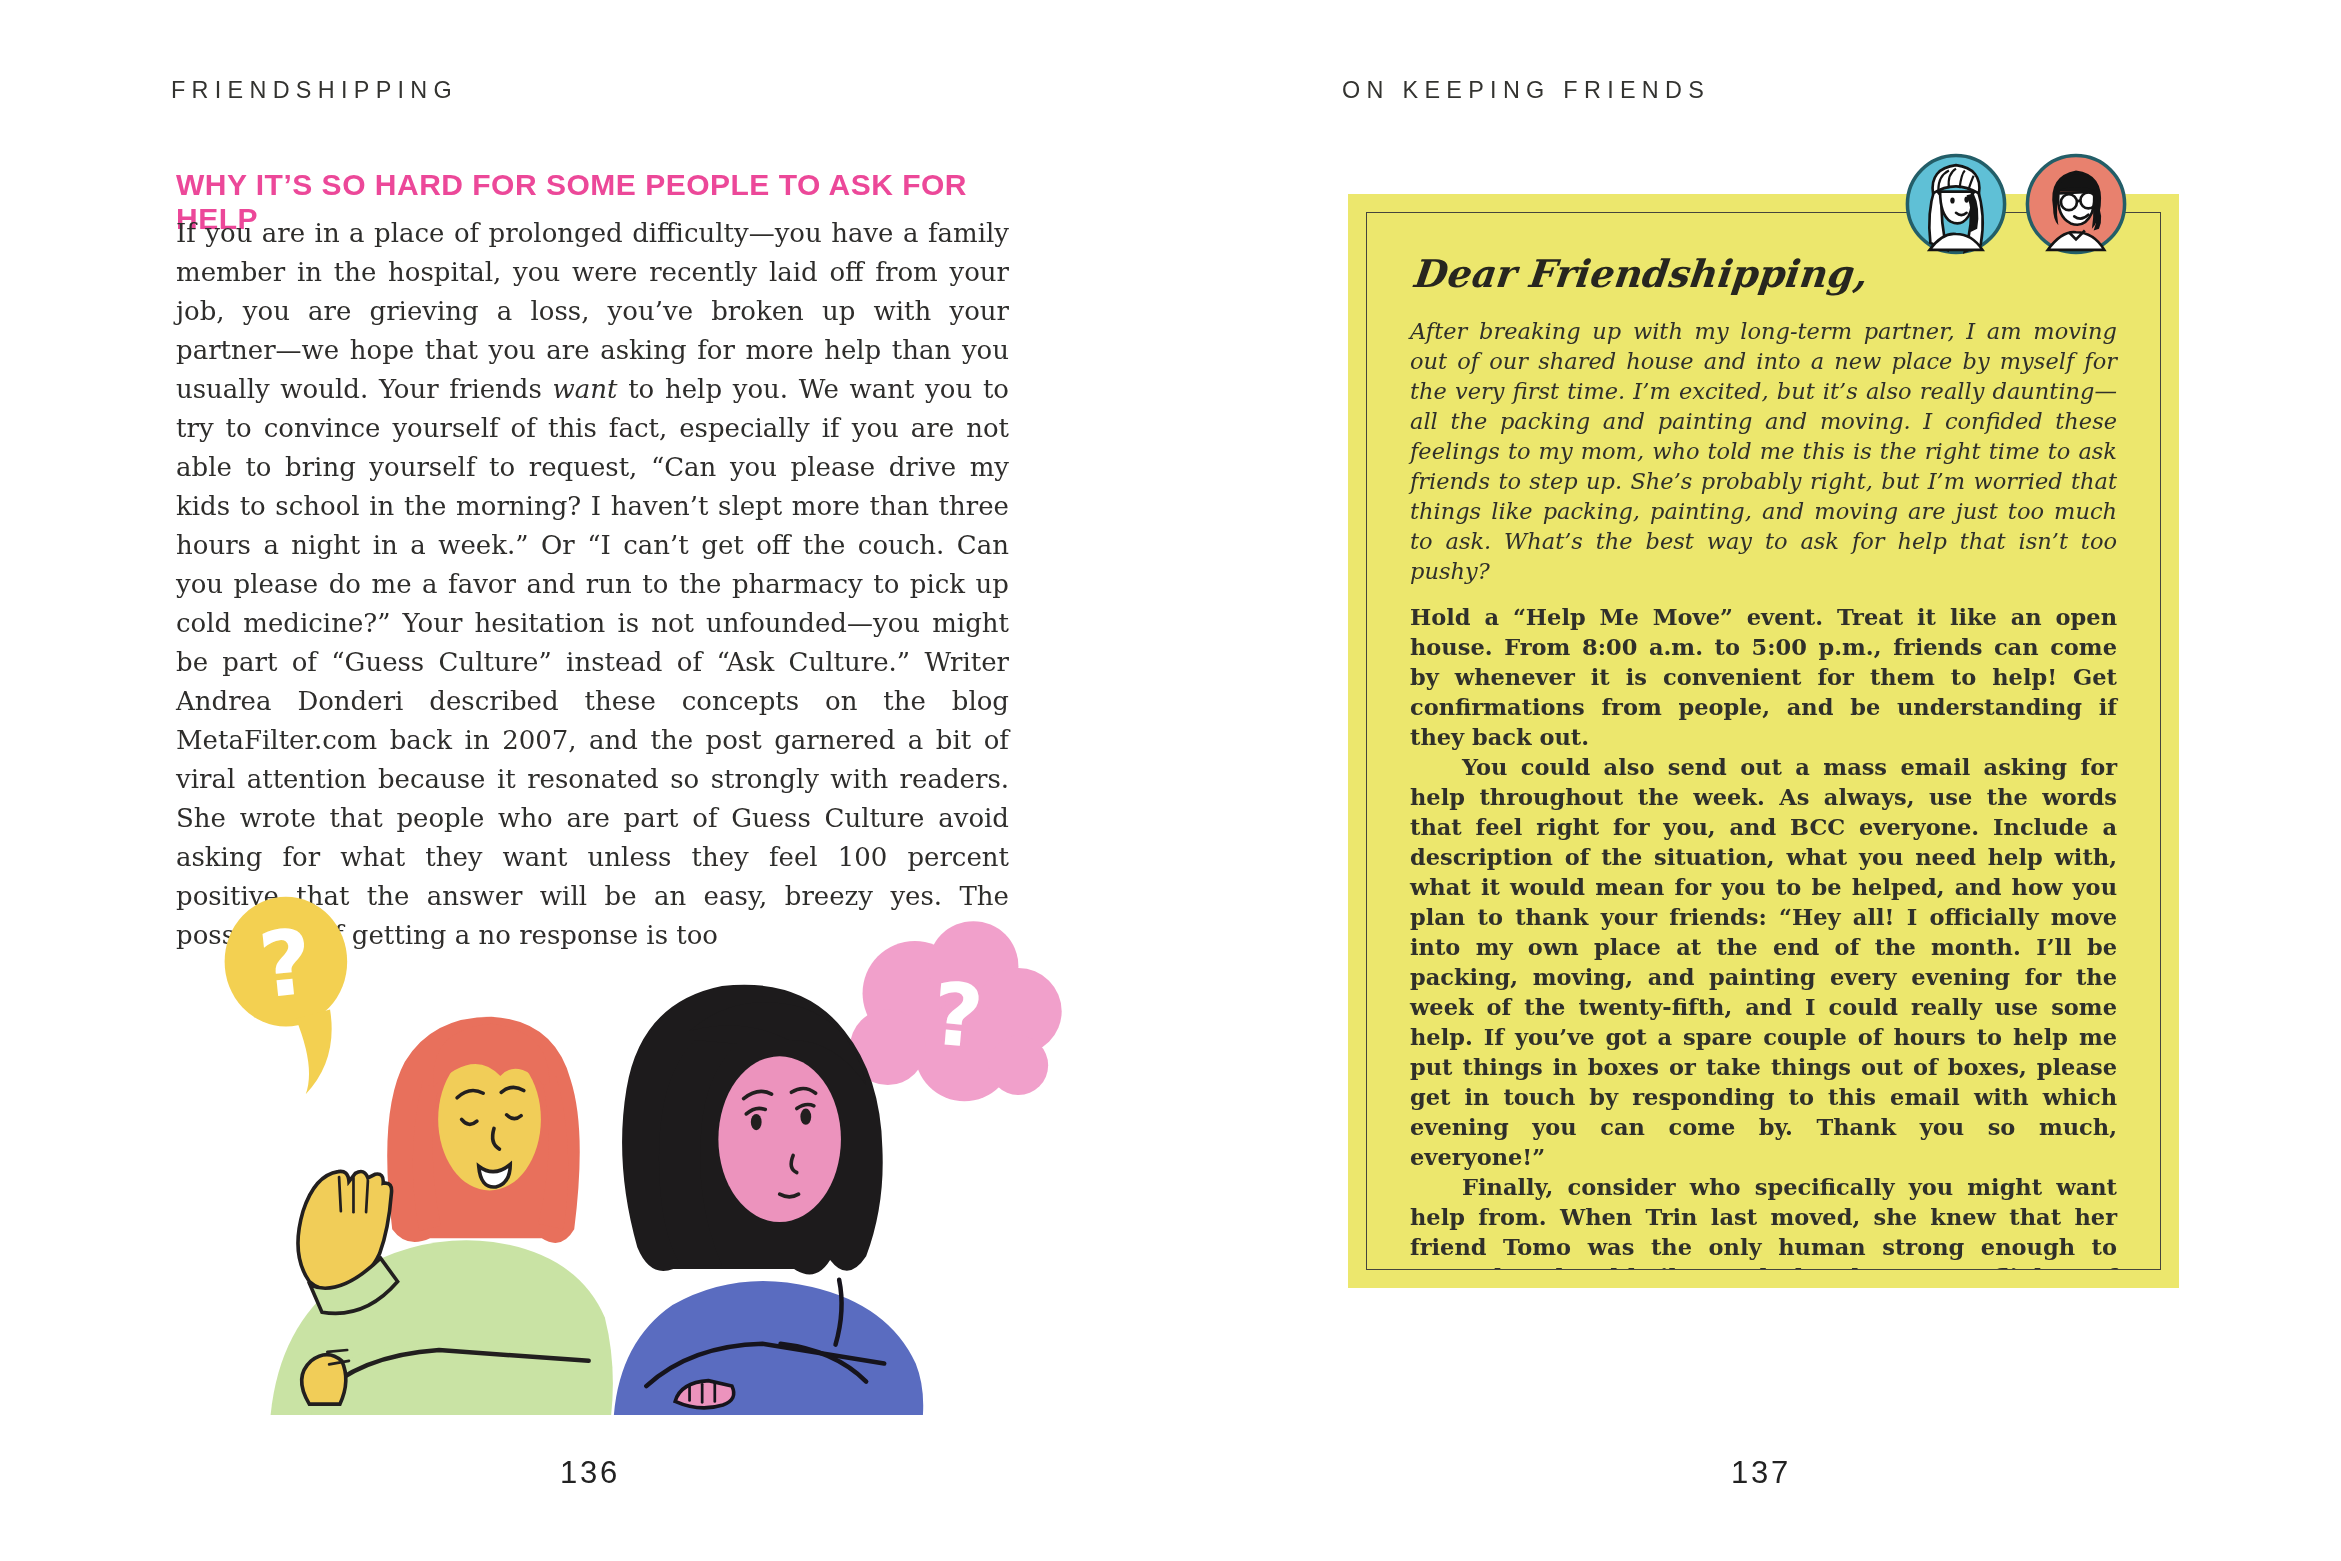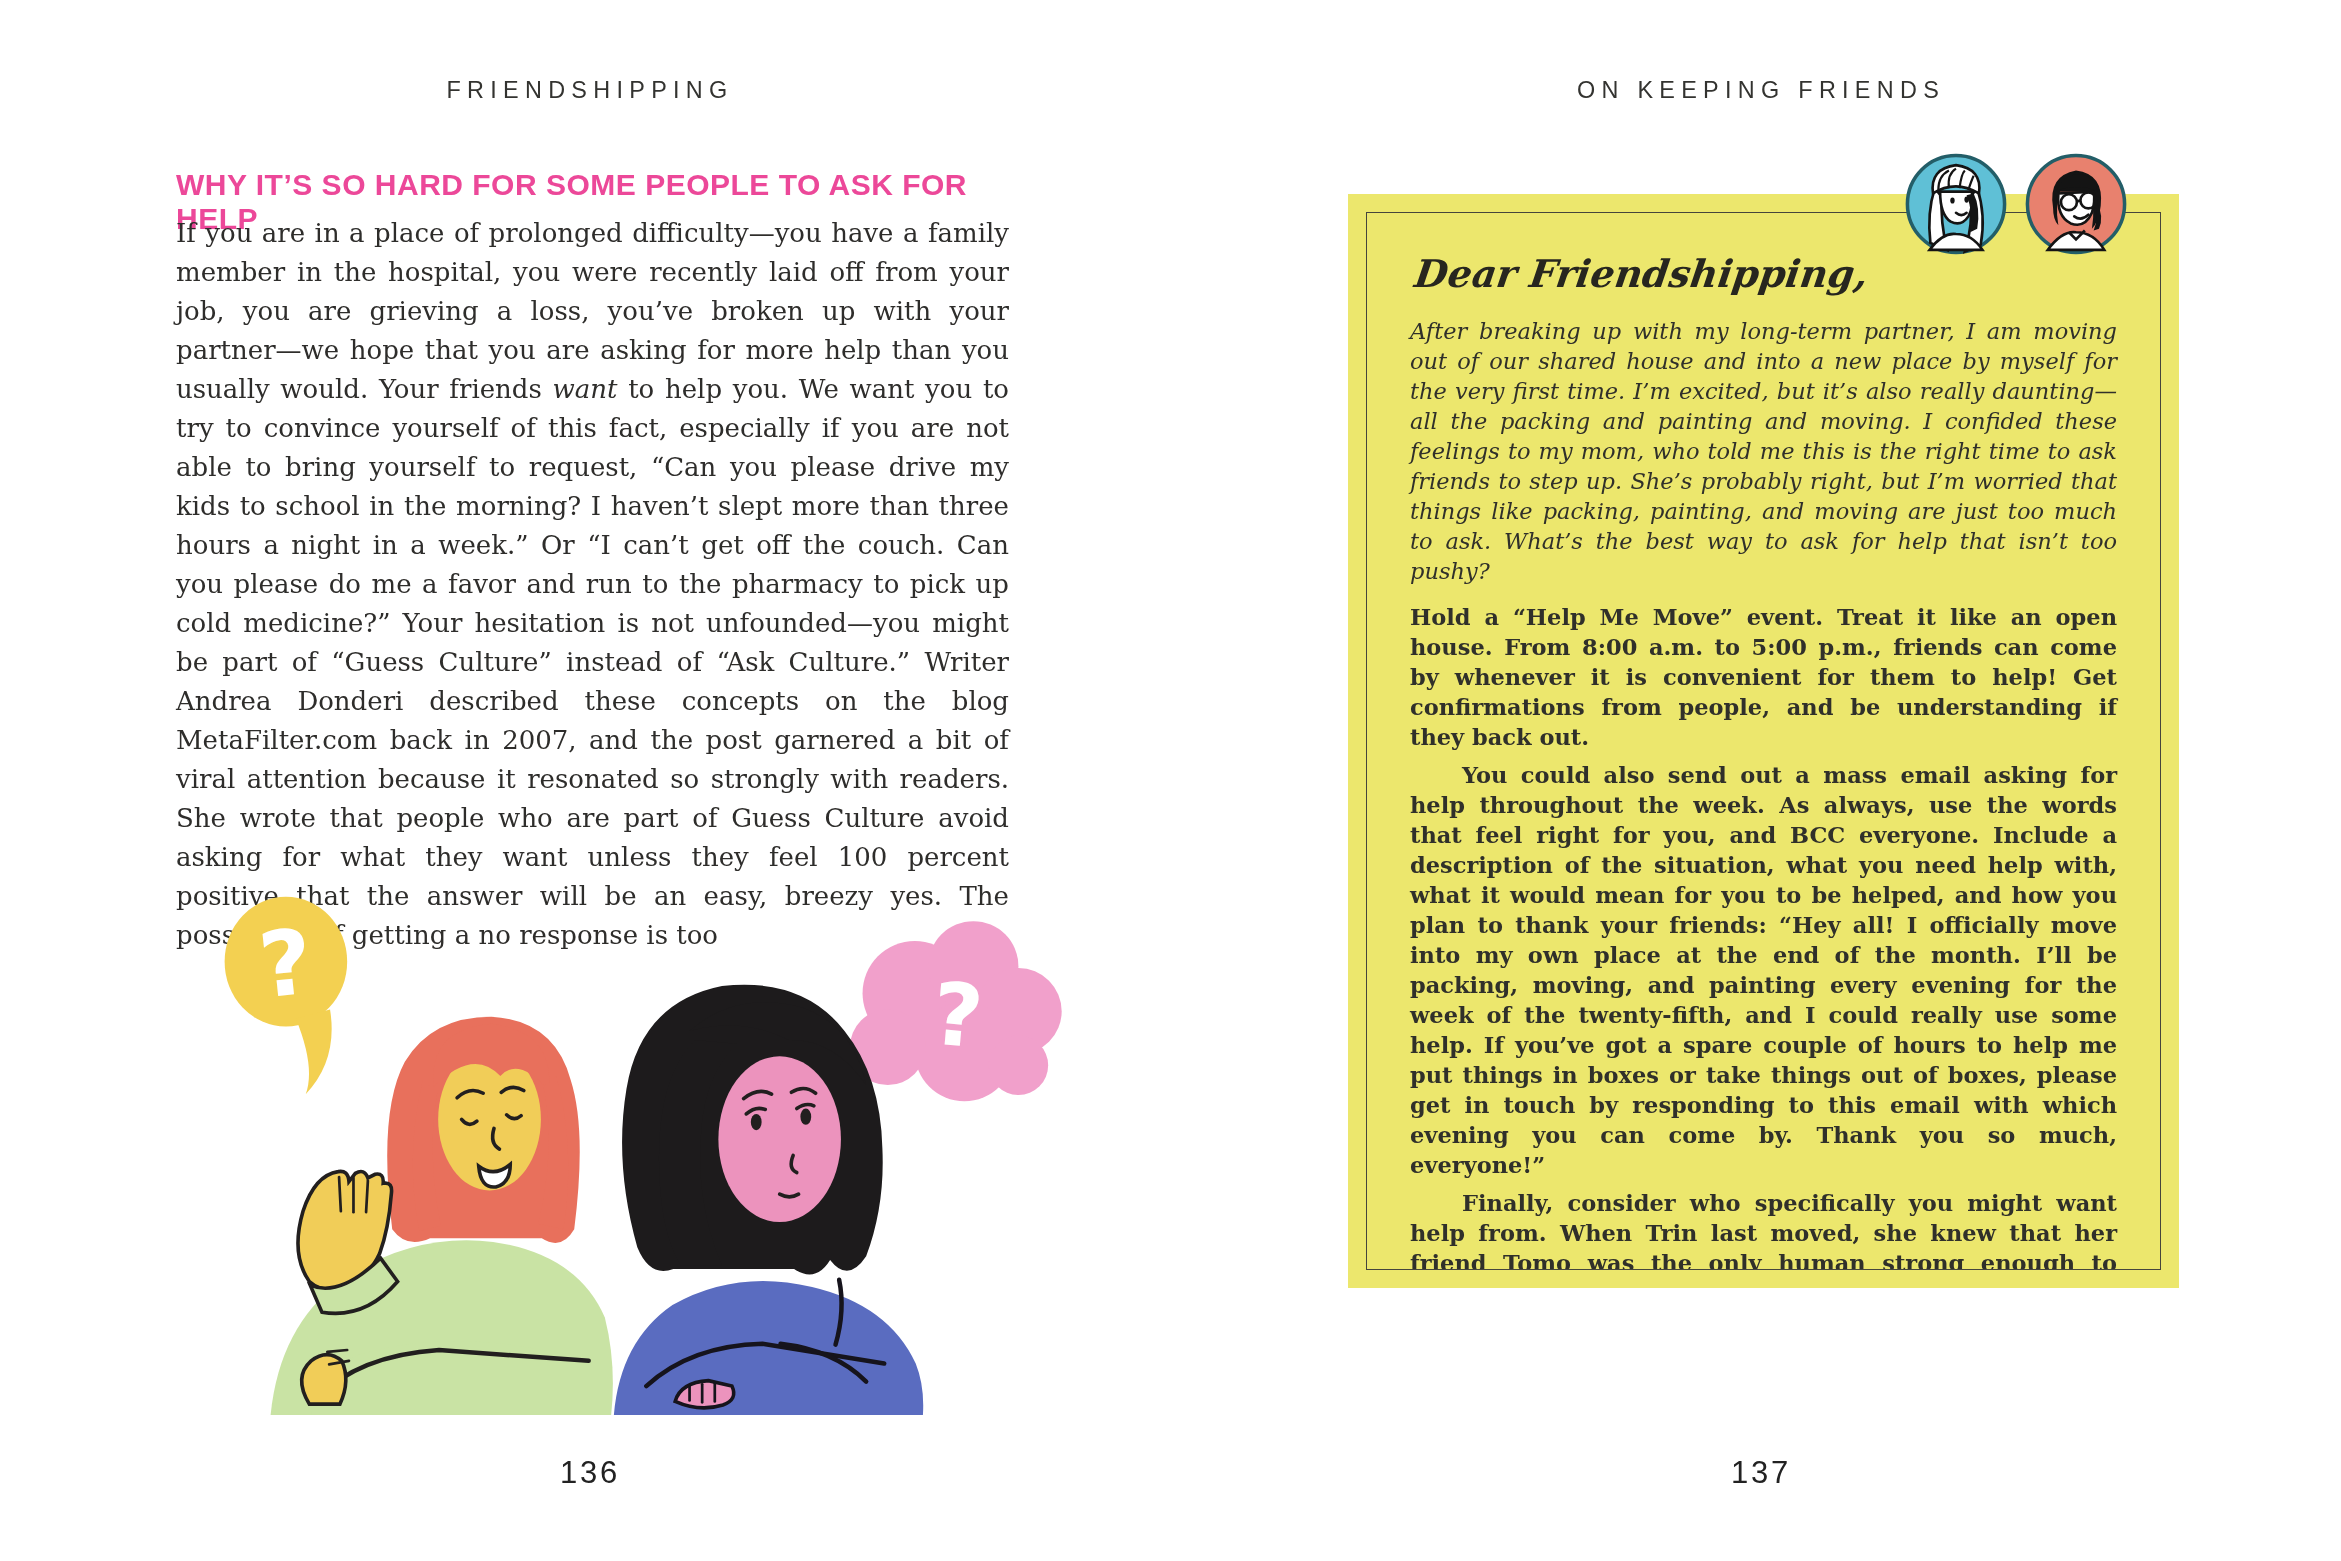--- a/index.html
+++ b/index.html
@@ -5,21 +5,21 @@
   html,body { margin:0; padding:0; }
   body {
     width:2342px; height:1561px; position:relative; background:#ffffff;
     font-family:"DejaVu Serif", serif; color:#2b2a28; overflow:hidden;
   }
   .page { position:absolute; top:0; width:1171px; height:1561px; }
   .page.left  { left:0; }
   .page.right { left:1171px; }
 
   .running-head {
-    position:absolute; top:77px; left:171px; width:838px; text-align:center;
+    position:absolute; top:77px; left:171px; width:838px; 
     font-family:"Liberation Sans", sans-serif; font-size:23.4px; letter-spacing:6.3px;
     color:#333330; font-weight:400;
   }
   .section-heading {
     position:absolute; top:168px; left:176px; width:838px; margin:0;
     font-family:"Liberation Sans", sans-serif; font-weight:700; font-size:30px;
     letter-spacing:0.5px; color:#ec4899;
   }
   .body-text {
     position:absolute; top:214px; left:176px; width:833px; margin:0;
@@ -45,21 +45,21 @@
   .salutation {
     font-size:38px; font-weight:700; font-style:italic;
     transform:skewX(-8deg); transform-origin:left bottom;
     margin:0 0 20px 1.8px; color:#27261f;
   }
   .letter-body {
     margin:16px 0 16px 0; font-style:italic; font-size:22.5px; line-height:30px;
     text-align:justify; color:#30302a;
   }
   .reply { margin:0; font-size:22.5px; line-height:30px; text-align:justify; color:#30302a;font-weight:bold; }
-  .reply.indent { text-indent:52px;margin-top:8px; }
+  .reply.indent { text-indent:52px; }
 
   .avatars { position:absolute; top:-43px; right:50px; display:flex; gap:14.4px; }
   .avatar { width:106px; height:106px; display:block; }
 </style>
 </head>
 <body>
 
 <div class="page left">
   <div class="running-head">FRIENDSHIPPING</div>
   <h2 class="section-heading">WHY IT’S SO HARD FOR SOME PEOPLE TO ASK FOR HELP</h2>

